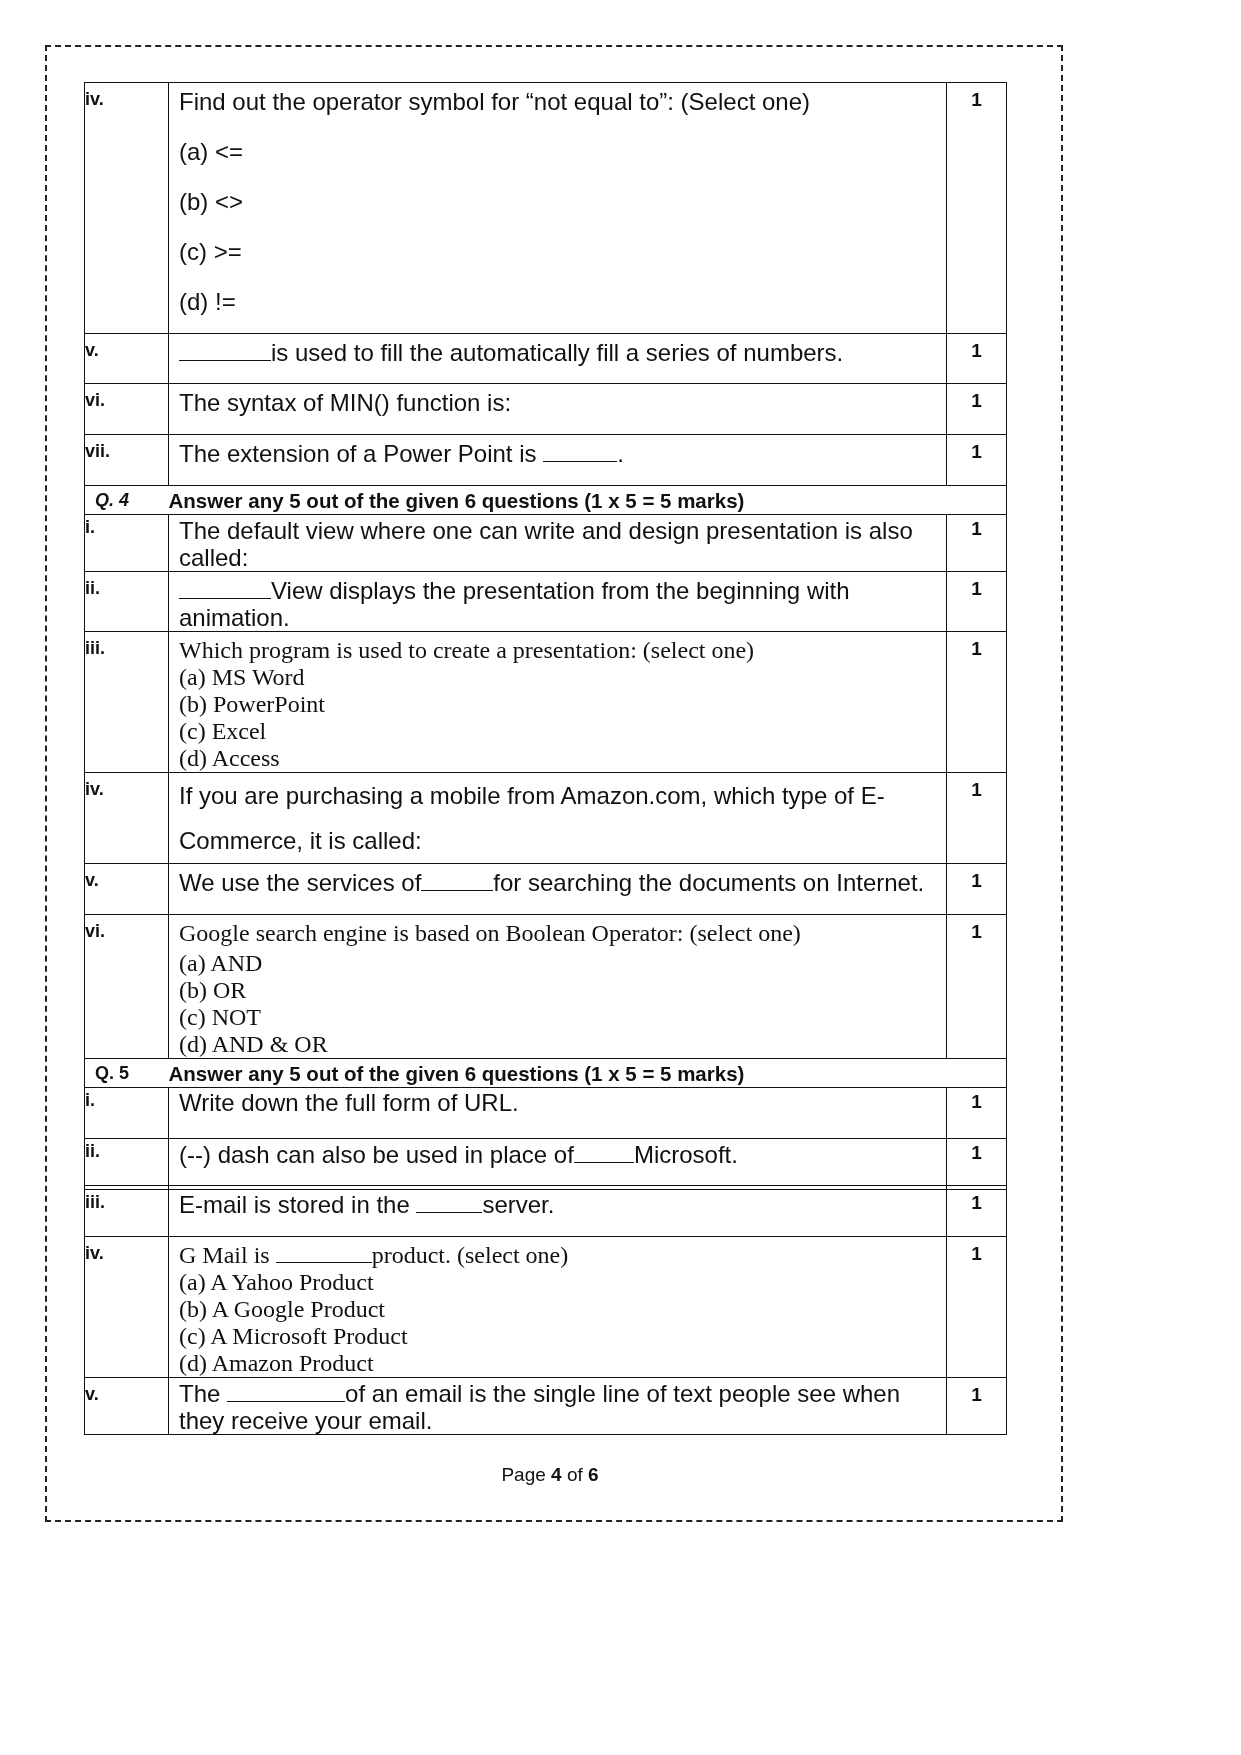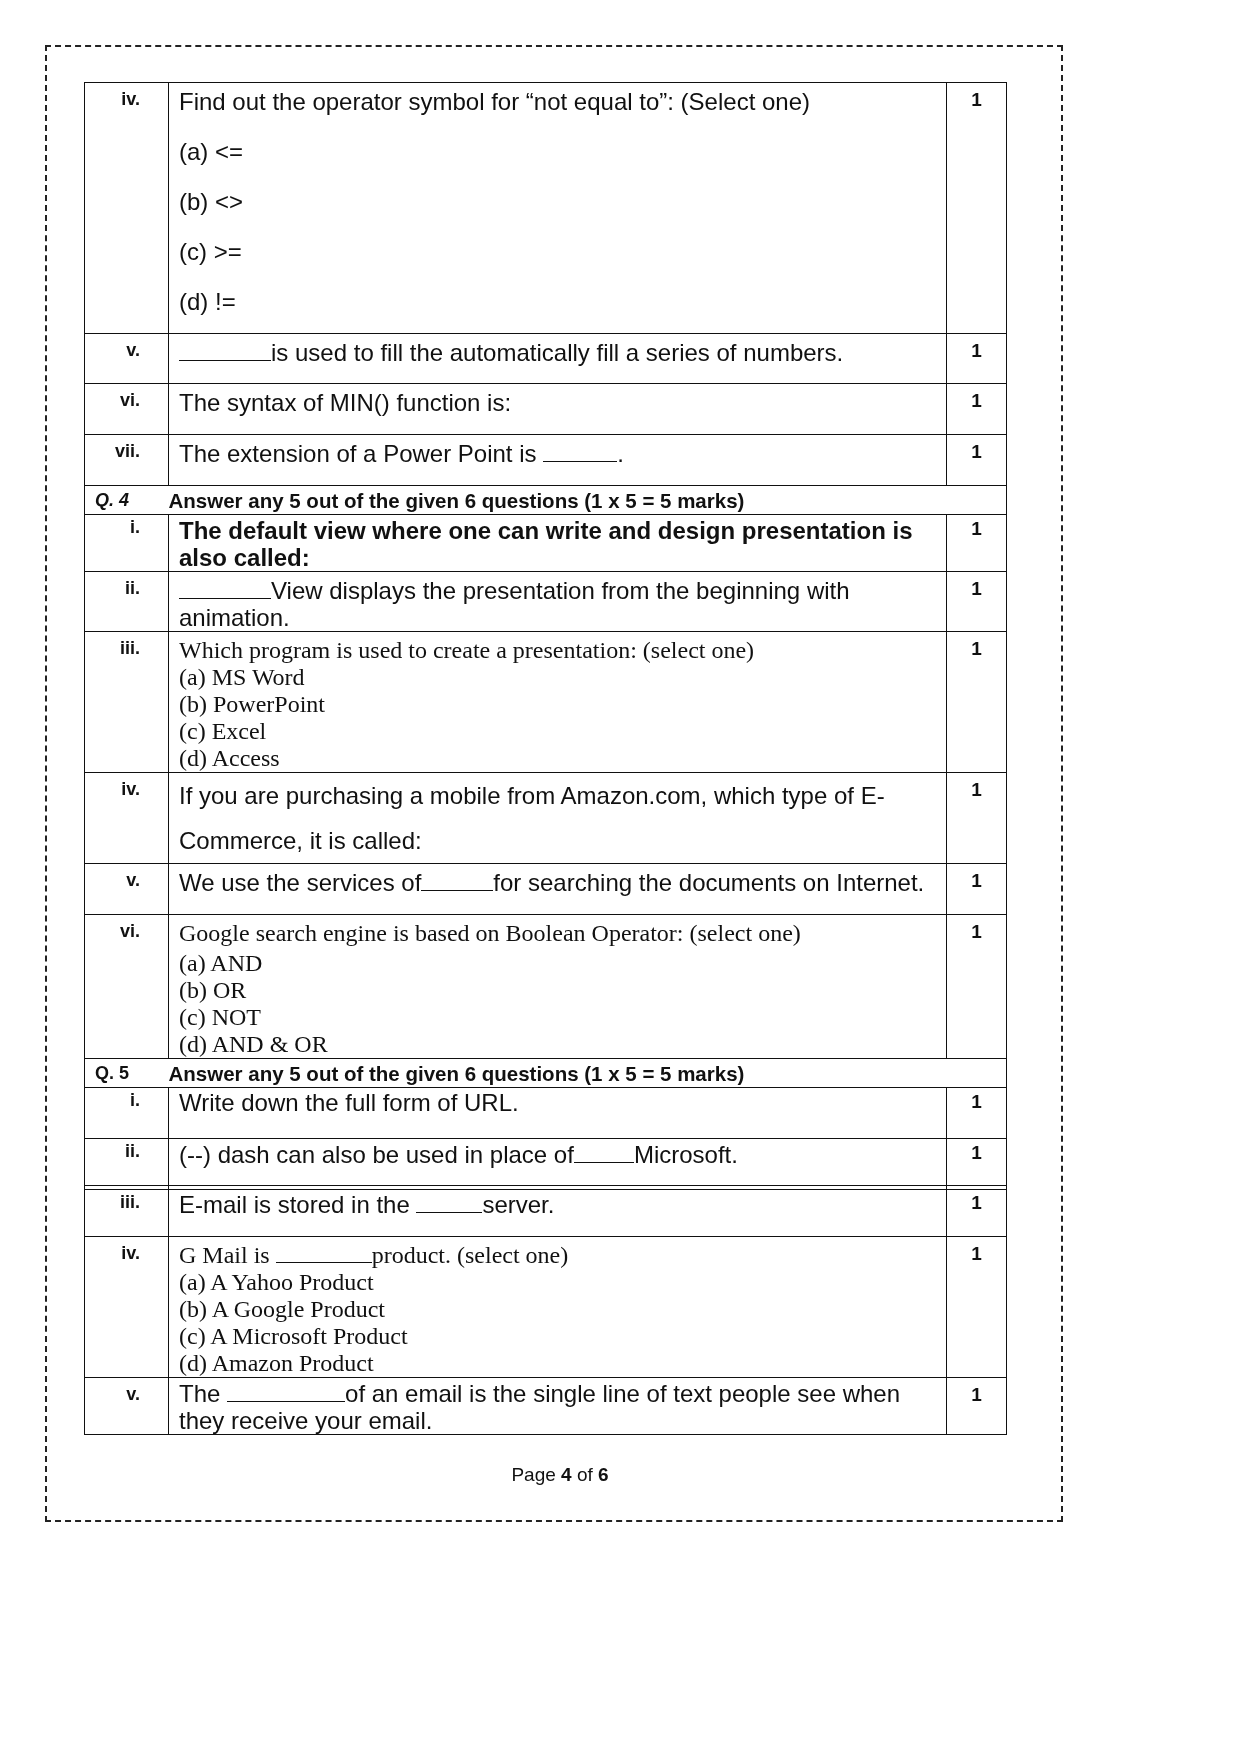--- a/index.html
+++ b/index.html
@@ -16,31 +16,31 @@
     position: absolute; left: 84px; width: 922px;
     border-collapse: collapse; table-layout: fixed;
   }
   table.qtable td {
     border: 1.5px solid #111; vertical-align: top; padding: 0; box-sizing: border-box;
   }
   col.c-num { width: 84px; }
   col.c-q { width: 778px; }
   col.c-m { width: 60px; }
   td.num {
-    font-weight: bold; font-size: 18px; text-align: right; padding: 6px 28px 0 0 !important;
+    font-weight: bold; font-size: 18px; padding: 6px 28px 0 0 !important;
   }
   td.num.q-label { text-align: left; padding: 4px 0 0 10px !important; }
   td.qtext { font-size: 24px; padding: 5px 10px 0 10px !important; line-height: 27px; }
   td.marks { font-weight: bold; font-size: 19px; text-align: center; padding-top: 6px !important; }
   td.section-head { font-weight: bold; font-size: 20.5px; padding: 2px 0 0 0 !important; line-height: 26px; }
   .opt { display: block; font-family: Liberation Serif, serif; }
   .opt-spaced { display: block; margin-top: 23px; }
   .blank { display: inline-block; border-bottom: 1.5px solid #111; height: 20px; vertical-align: baseline; }
   .footer {
-    position: absolute; top: 1464px; left: 10px; width: 1100px; text-align: center;
+    position: absolute; top: 1464px; left: 0; width: 1100px; text-align: center;
     font-size: 19px;
   }
   .footer b { font-weight: bold; }
 </style>
 </head>
 <body>
 
 <div class="page-border"></div>
 
 <table class="qtable" style="top:82px;">
@@ -81,21 +81,21 @@
     <td class="marks">1</td>
   </tr>
 
   <tr style="height:29px;">
     <td class="num q-label" style="border-right:none;font-style:italic;">Q. 4</td>
     <td class="section-head" colspan="2" style="border-left:none;">Answer any 5 out of the given 6 questions (1 x 5 = 5 marks)</td>
   </tr>
 
   <tr style="height:51px;">
     <td class="num" style="padding-top:2px !important;">i.</td>
-    <td class="qtext" style="padding-top:2px !important;font-weight:bold;"><span>The default view where one can write and design presentation is also called:</span></td>
+    <td class="qtext" style="padding-top:2px !important;"><span>The default view where one can write and design presentation is also called:</span></td>
     <td class="marks" style="padding-top:3px !important;">1</td>
   </tr>
 
   <tr style="height:50px;">
     <td class="num">ii.</td>
     <td class="qtext"><span class="blank" style="width:92px;"></span><span>View displays the presentation from the beginning with animation.</span></td>
     <td class="marks">1</td>
   </tr>
 
   <tr style="height:138px;">

